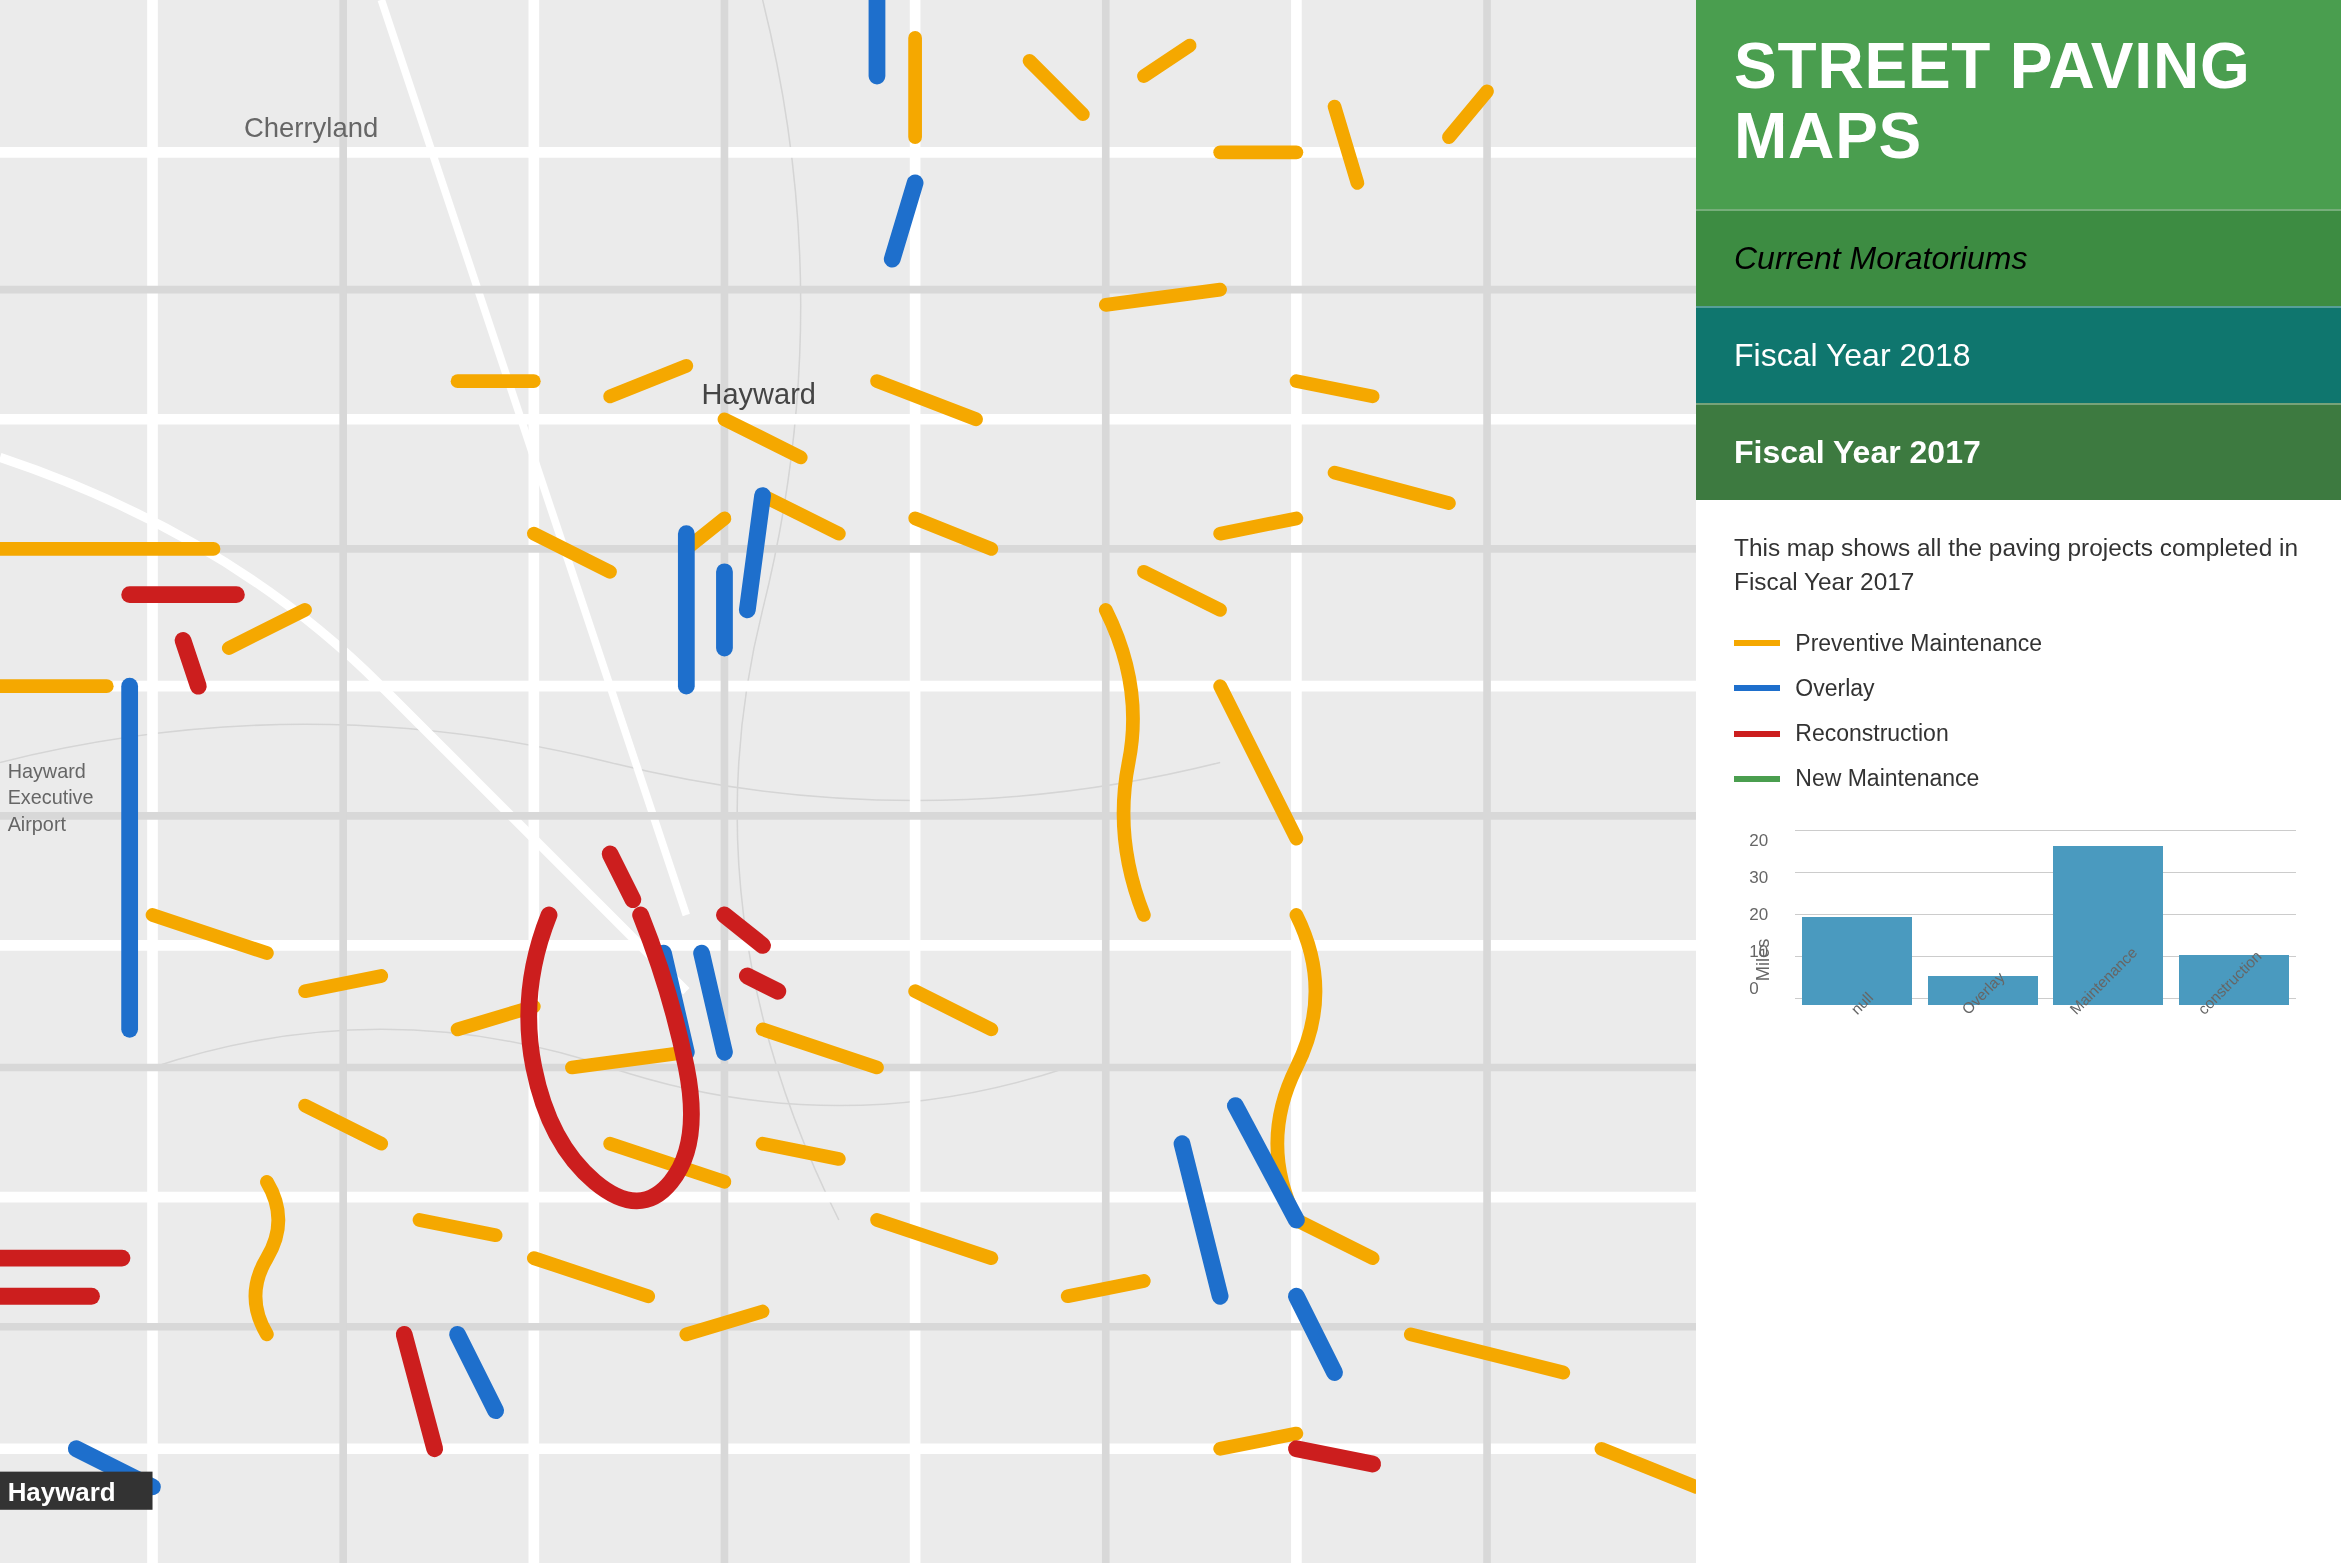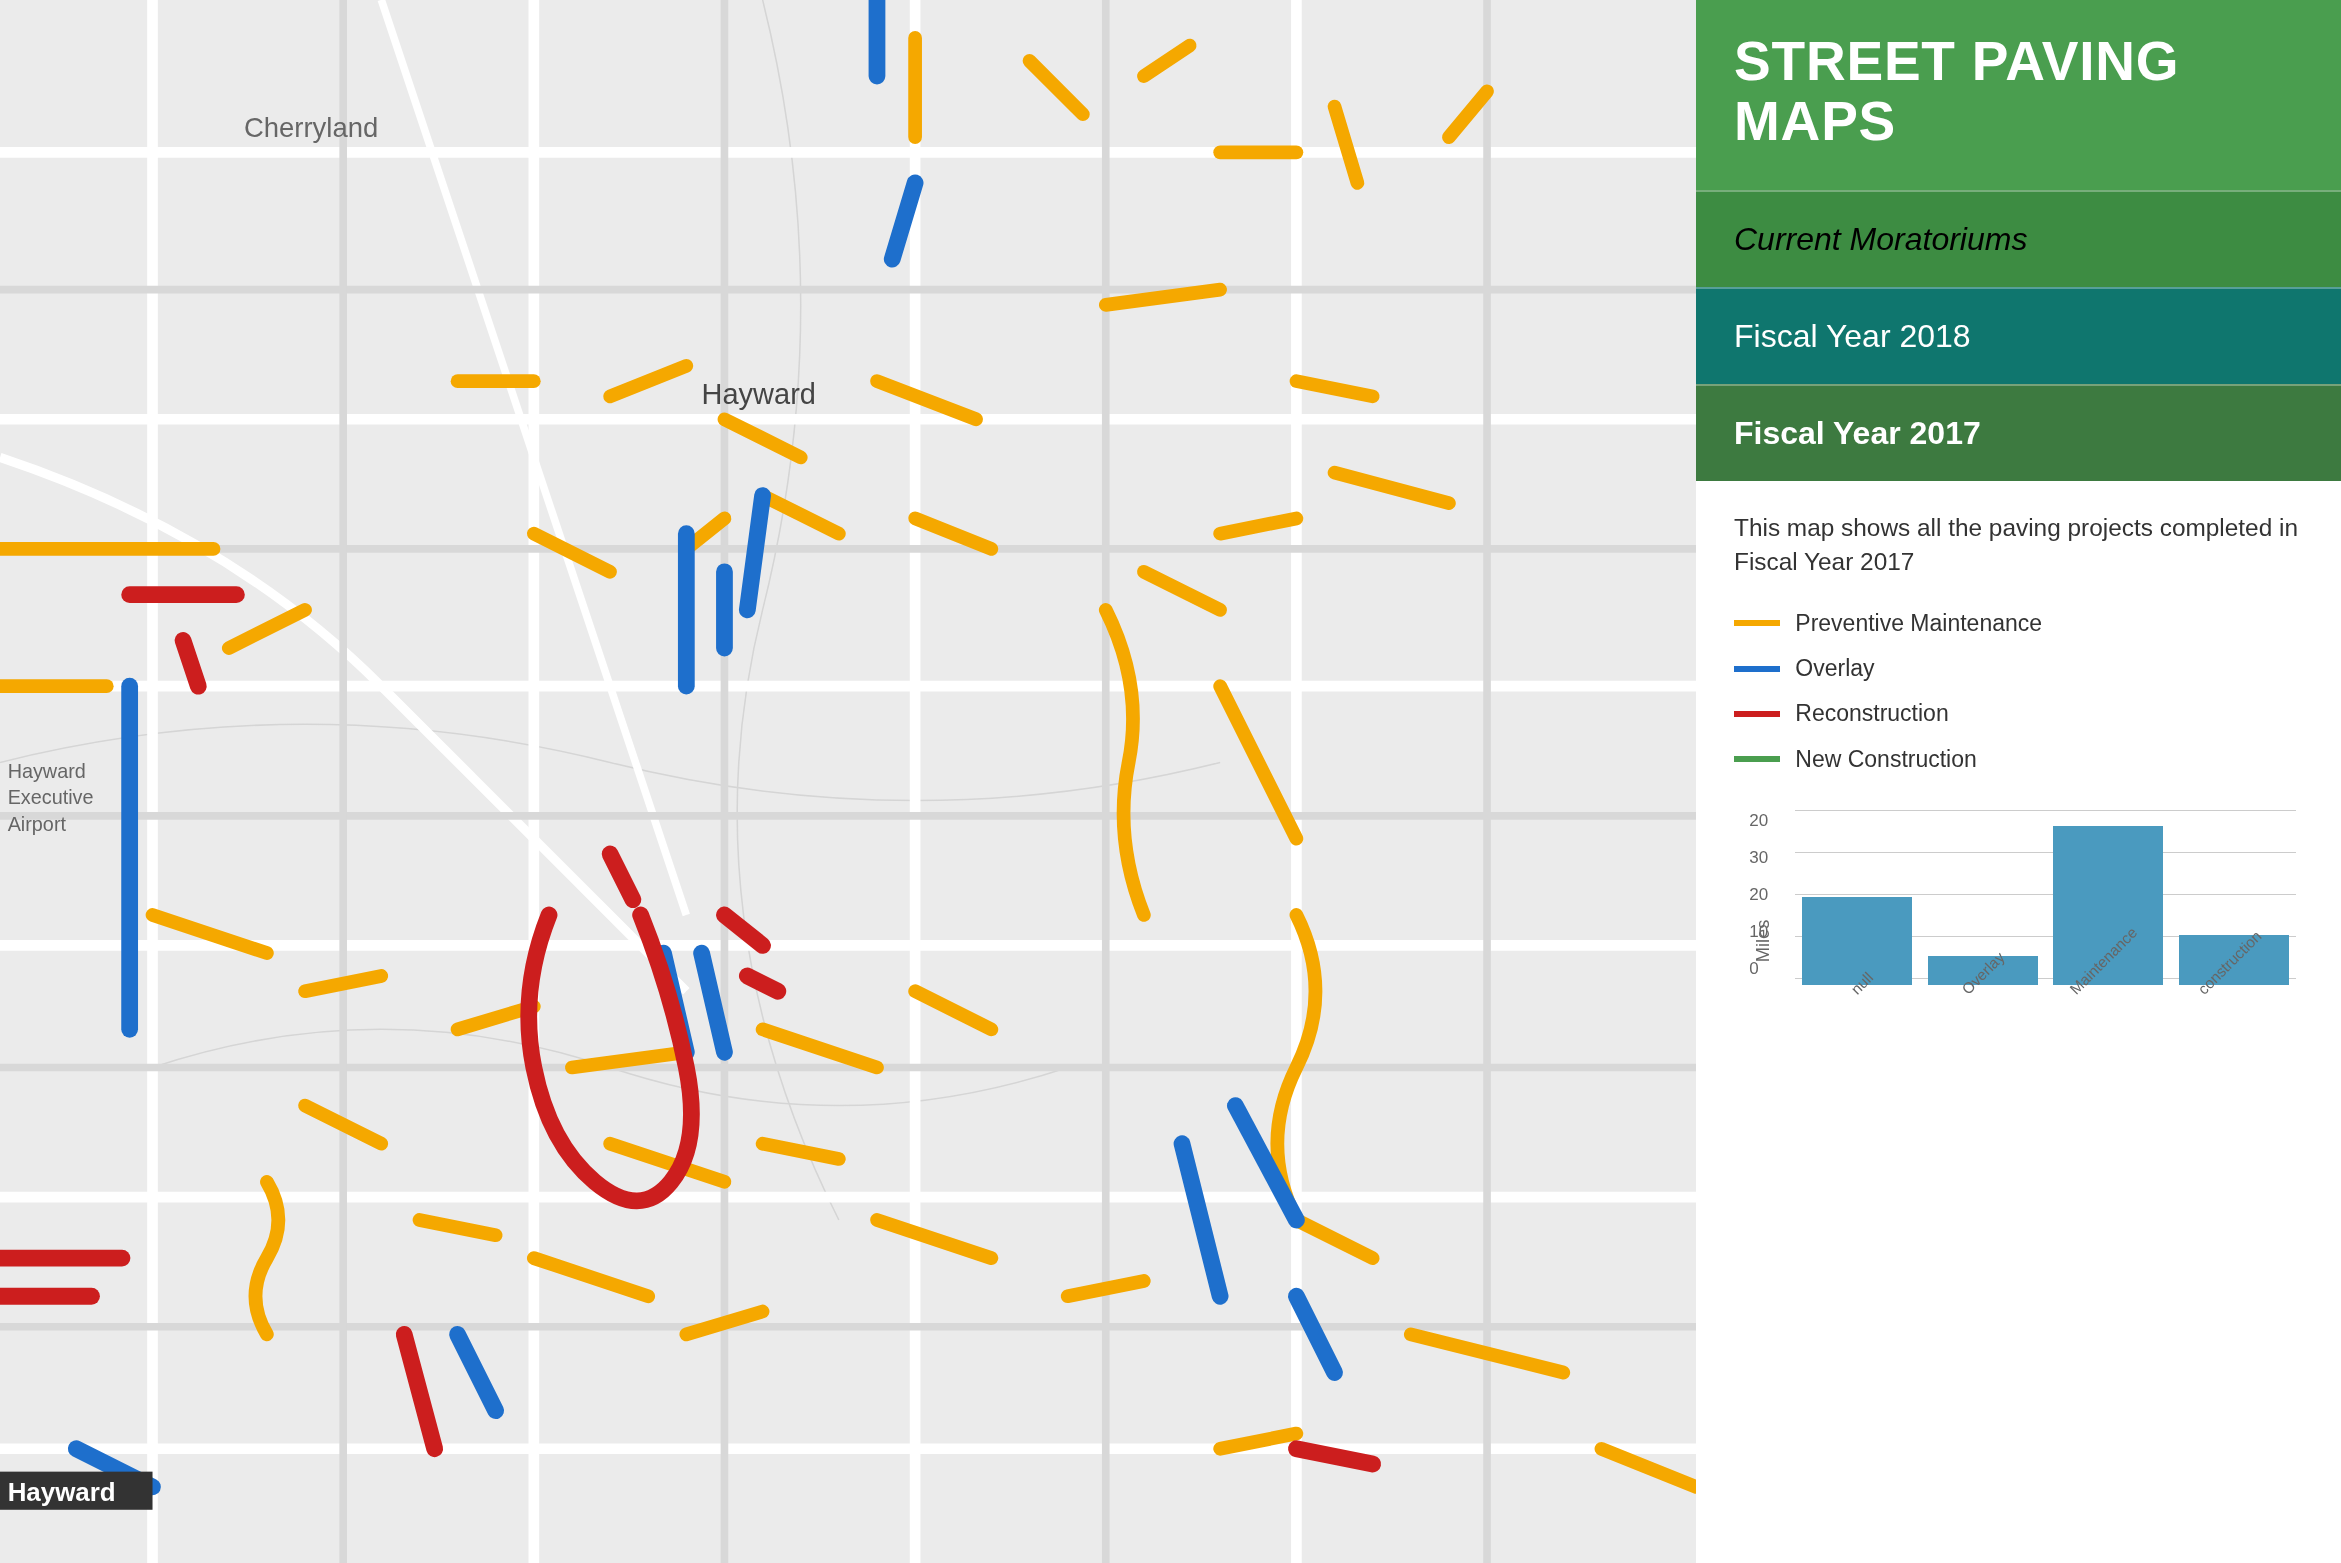--- a/index.html
+++ b/index.html
@@ -20,21 +20,21 @@
       flex-direction: column;
     }
 
     
     .sidebar-header {
       background: #4a9e4f;
       padding: 30.5px 38px 38px 38px;
     }
     .sidebar-header h1 {
       color: #fff;
-      font-size: 55px;
+      font-size: 64px;
       font-weight: bold;
       line-height: 1.1;
       letter-spacing: 0.8px;
     }
 
     
     .nav-item {
       padding: 29px 38px;
       font-size: 32px;
       cursor: pointer;
@@ -311,21 +311,21 @@
     <div class="legend-item">
       <div class="legend-line" style="background:#1e6fcc;"></div>
       <span class="legend-label">Overlay</span>
     </div>
     <div class="legend-item">
       <div class="legend-line" style="background:#cc1e1e;"></div>
       <span class="legend-label">Reconstruction</span>
     </div>
     <div class="legend-item">
       <div class="legend-line" style="background:#4a9e4f;"></div>
-      <span class="legend-label">New Construction</span>
+      <span class="legend-label">New Maintenance</span>
     </div>
 
     <div class="chart-container">
       <div style="position:relative; height:259px; padding-left:53px; padding-bottom:61px;">
 
         <div style="position:absolute; left:0; top:50%; transform:translateY(-50%) rotate(-90deg); font-size:18.3px; color:#666; white-space:nowrap;">Miles</div>
 
         <div style="position:absolute; left:7.6px; top:0; height:168px; display:flex; flex-direction:column-reverse; justify-content:space-between; font-size:17px; color:#666;">
           <span>0</span>
           <span>10</span>

